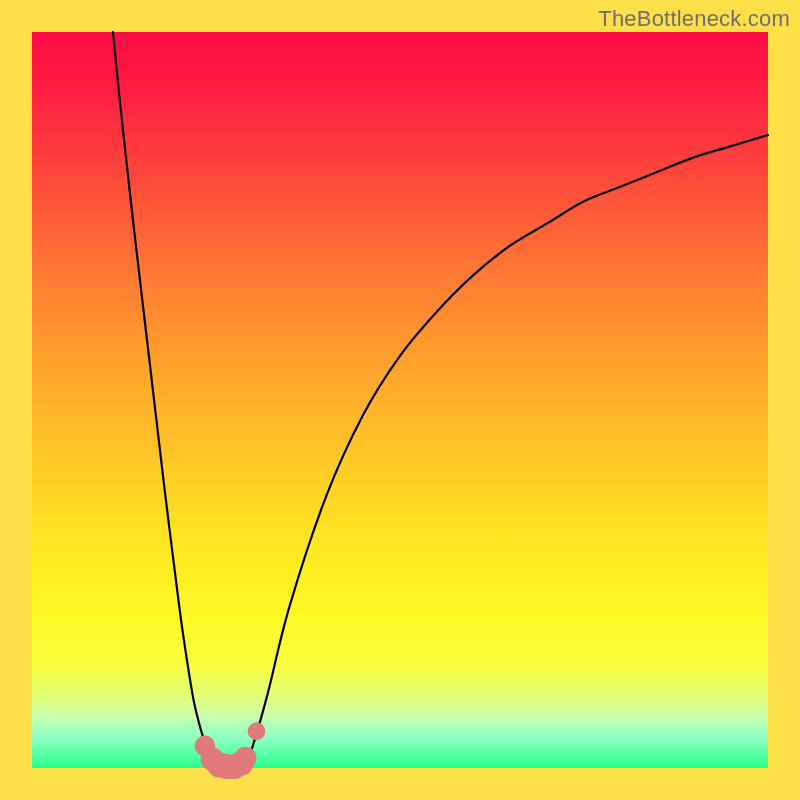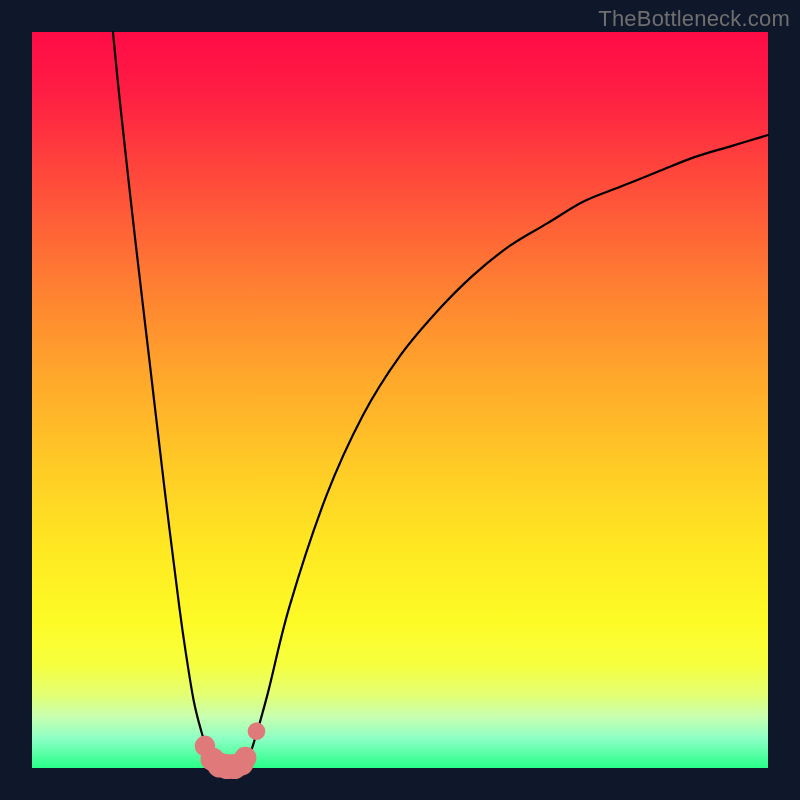--- a/index.html
+++ b/index.html
@@ -10,21 +10,21 @@
     background: #000;
     overflow: hidden;
     font-family: Arial, Helvetica, sans-serif;
   }
   .frame {
     position: absolute;
     left: 0;
     top: 0;
     width: 800px;
     height: 800px;
-    background: #0f172a;
+    background: #fde047;
   }
   .plot {
     position: absolute;
     left: 32px;
     top: 32px;
     width: 736px;
     height: 736px;
     background: linear-gradient(to bottom,
       #ff0b46 0%,
       #ff1d43 8%,

